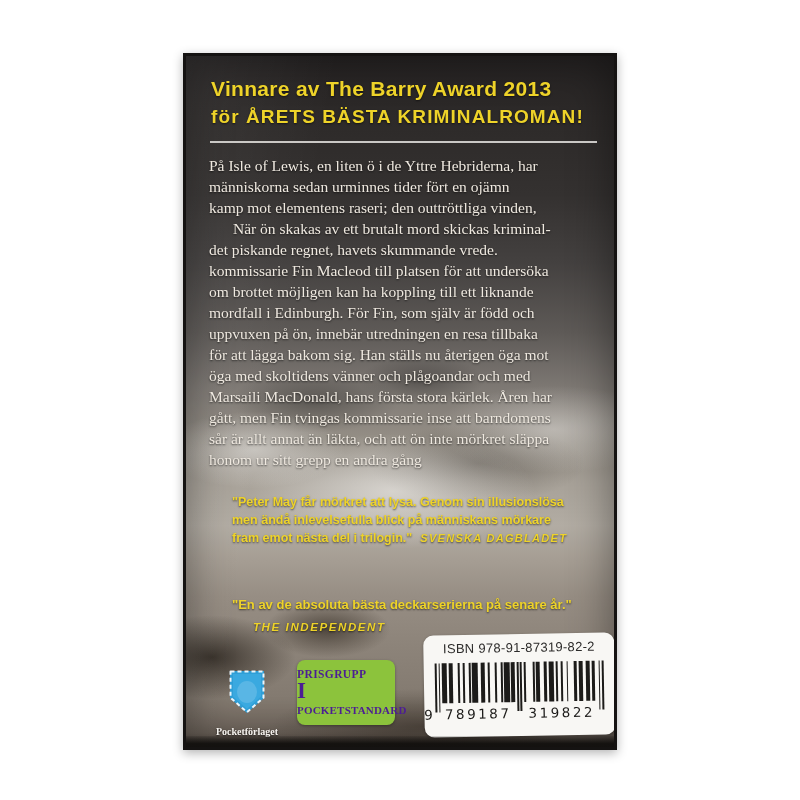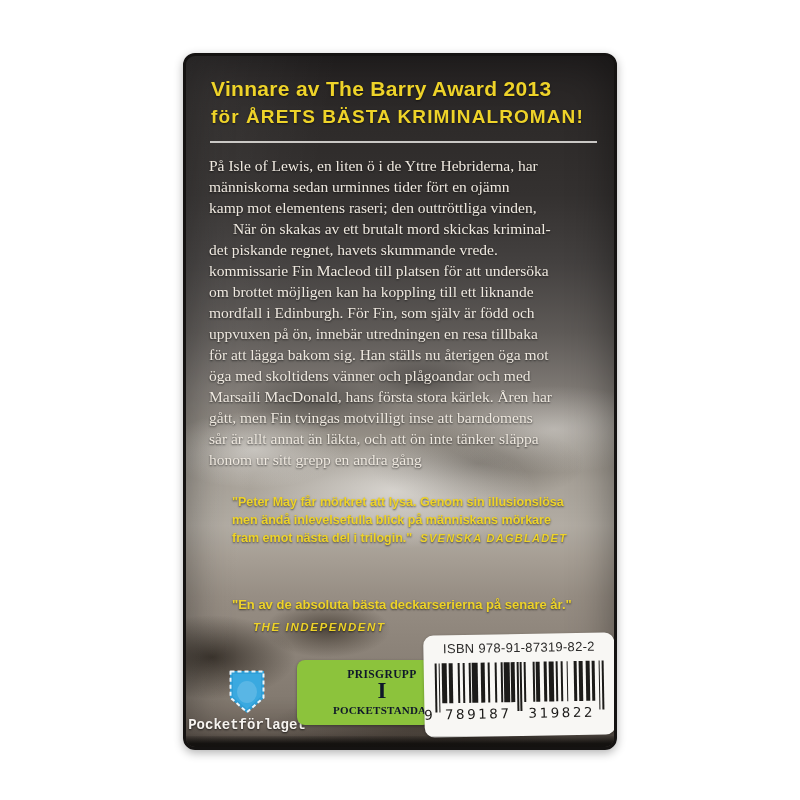--- a/index.html
+++ b/index.html
@@ -5,21 +5,21 @@
   html,body{margin:0;padding:0;width:800px;height:800px;background:#ffffff;overflow:hidden;
             font-family:"Liberation Sans",sans-serif;}
   :root{
     --yellow:#eed329; --green:#8cc33c; --blue:#35a3dc; --bodytext:#efe9e0; --barbg:#f8f7f4;
   }
   .stage{position:relative;width:800px;height:800px;background:#ffffff;}
 
   
   .book{
     position:absolute;left:183px;top:53px;width:434px;height:697px;
-    border-radius:12px;overflow:hidden;
+    border-radius:0;overflow:hidden;
     border:3px solid #151312;box-sizing:border-box;
     box-shadow:0 3px 10px rgba(0,0,0,0.30), inset 0 0 46px rgba(0,0,0,0.45);
     background:
       radial-gradient(ellipse 130px 55px at 16% 57%, rgba(245,244,242,0.50), transparent 70%),
       radial-gradient(ellipse 200px 80px at 48% 63%, rgba(250,249,247,0.55), transparent 72%),
       radial-gradient(ellipse 170px 62px at 86% 54%, rgba(238,236,233,0.45), transparent 70%),
       radial-gradient(ellipse 120px 45px at 30% 50%, rgba(0,0,0,0.30), transparent 70%),
       radial-gradient(ellipse 150px 55px at 68% 59%, rgba(40,35,30,0.35), transparent 72%),
       radial-gradient(ellipse 90px 35px at 55% 47%, rgba(0,0,0,0.28), transparent 70%),
       radial-gradient(ellipse 120px 60px at 6% 87%, rgba(32,26,20,0.75), transparent 70%),
@@ -61,28 +61,28 @@
   .q-line{white-space:nowrap;}
   .attr{font-style:italic;font-size:11px;letter-spacing:1.3px;padding-left:8px;}
   .quote2{position:absolute;left:46px;top:540px;color:var(--yellow);font-weight:bold;
           font-size:13px;line-height:18px;text-shadow:0 1px 2px rgba(0,0,0,0.6);}
   .quote2 .attr2{display:block;font-style:italic;font-size:11.5px;letter-spacing:1.6px;
                  margin:4px 0 0 21px;}
 
   
   .publisher{position:absolute;left:2px;top:612px;width:118px;text-align:center;}
   .pocket-svg{display:block;margin:0 auto;}
-  .publisher .pname{margin-top:1px;color:#f6f3ef;font-family:Liberation Mono, monospace;
-                    font-weight:bold;font-size:14px;text-shadow:0 1px 2px rgba(0,0,0,0.7);}
+  .publisher .pname{margin-top:10px;color:#f6f3ef;font-family:Liberation Serif, serif;
+                    font-weight:bold;font-size:10px;text-shadow:0 1px 2px rgba(0,0,0,0.7);}
 
   
   .pricebox{position:absolute;left:111px;top:604px;width:98px;height:65px;background:var(--green);
-            border-radius:8px;color:#0f172a;text-align:center;
+            border-radius:8px;color:#4c1d95;text-align:left;
             font-family:"Liberation Serif",serif;font-weight:bold;
-            box-shadow:0 1px 3px rgba(0,0,0,0.35);padding-left:36px;}
+            box-shadow:0 1px 3px rgba(0,0,0,0.35);}
   .pricebox .pg{font-size:11.5px;letter-spacing:0.4px;margin-top:8px;}
   .pricebox .roman{font-size:23px;line-height:20px;margin-top:1px;}
   .pricebox .ps{font-size:11px;letter-spacing:0.2px;margin-top:3px;}
 
   
   .barlabel{position:absolute;left:238px;top:578px;width:191px;height:102px;background:var(--barbg);
             border-radius:10px;transform:rotate(-1deg);box-shadow:0 1px 3px rgba(0,0,0,0.3);}
   .isbn{margin-top:6px;text-align:center;color:#2c2b2a;font-size:13px;letter-spacing:0.3px;}
   .bars{position:absolute;left:11px;top:28px;width:169px;height:62px;}
   .bar{position:absolute;top:0;background:#1c1b19;}
@@ -108,22 +108,22 @@
         <div class="syn-line">kamp mot elementens raseri; den outtröttliga vinden,</div>
         <div class="syn-line ind">När ön skakas av ett brutalt mord skickas kriminal-</div>
         <div class="syn-line">det piskande regnet, havets skummande vrede.</div>
         <div class="syn-line">kommissarie Fin Macleod till platsen för att undersöka</div>
         <div class="syn-line">om brottet möjligen kan ha koppling till ett liknande</div>
         <div class="syn-line">mordfall i Edinburgh. För Fin, som själv är född och</div>
         <div class="syn-line">uppvuxen på ön, innebär utredningen en resa tillbaka</div>
         <div class="syn-line">för att lägga bakom sig. Han ställs nu återigen öga mot</div>
         <div class="syn-line">öga med skoltidens vänner och plågoandar och med</div>
         <div class="syn-line">Marsaili MacDonald, hans första stora kärlek. Åren har</div>
-        <div class="syn-line">gått, men Fin tvingas motvilligt inse att barndomens</div>
-        <div class="syn-line">sår är allt annat än läkta, och att ön inte tänker släppa</div>
+        <div class="syn-line">gått, men Fin tvingas kommissarie inse att barndomens</div>
+        <div class="syn-line">sår är allt annat än läkta, och att ön inte mörkret släppa</div>
         <div class="syn-line">honom ur sitt grepp en andra gång</div>
       </div>
 
     <div class="quote1">
         <div class="q-line">"Peter May får mörkret att lysa. Genom sin illusionslösa</div>
         <div class="q-line">men ändå inlevelsefulla blick på människans mörkare</div>
         <div class="q-line">fram emot nästa del i trilogin."<span class="attr">SVENSKA DAGBLADET</span></div>
       </div>
 
     <div class="quote2">

